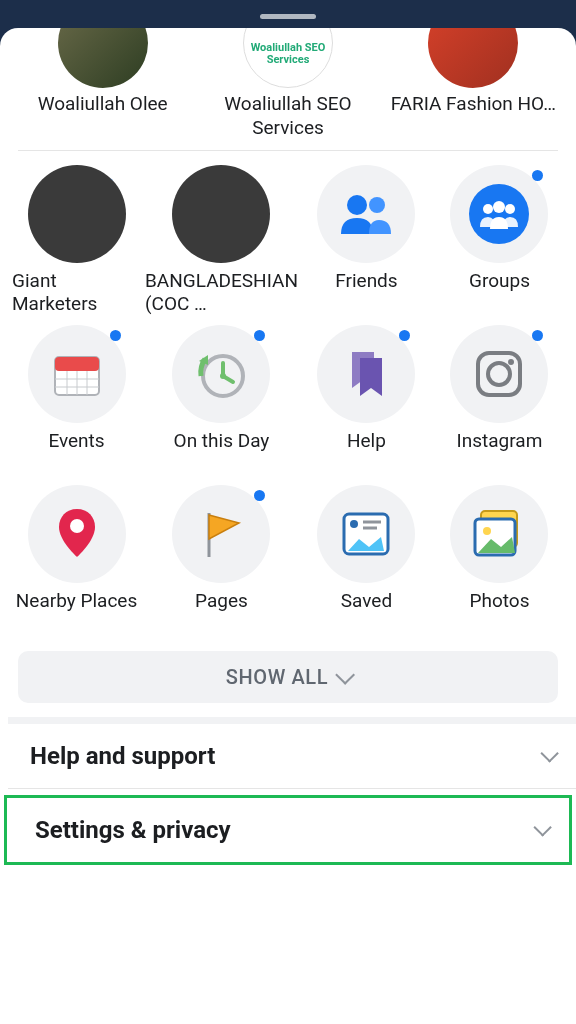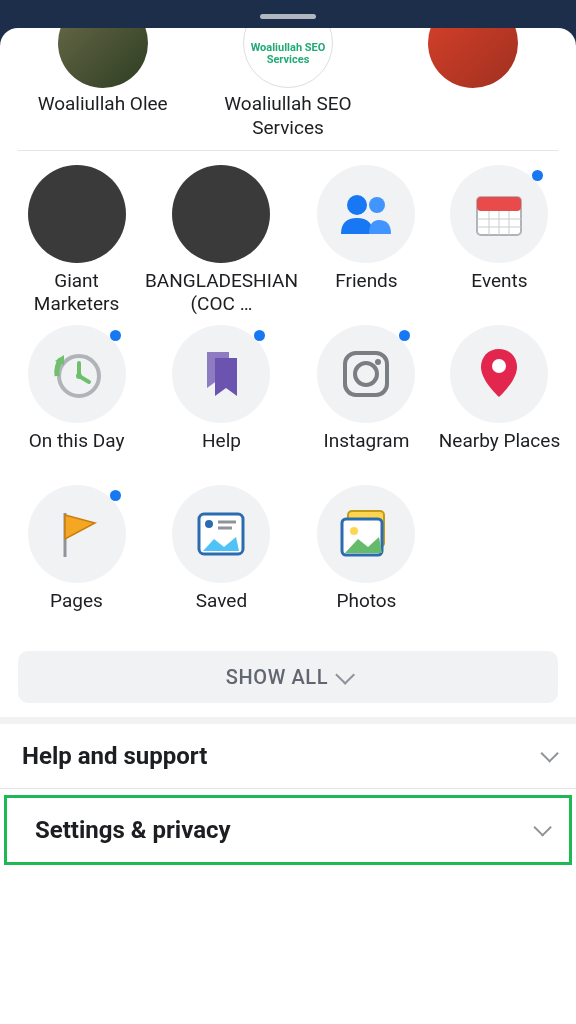--- a/index.html
+++ b/index.html
@@ -66,21 +66,21 @@
     -webkit-box-orient: vertical;
   }
   .hr { border: none; border-top: 1px solid #e5e5e5; margin: 10px 18px 8px; }
 
   
   .grid {
     display: grid;
     grid-template-columns: repeat(4, 1fr);
     gap: 8px 0;
     padding: 6px 10px 0;
-    text-align: center;
+    text-align: left;
   }
   .grid .cell {
     display: flex;
     flex-direction: column;
     align-items: center;
   }
   .circle {
     width: 98px;
     height: 98px;
     border-radius: 50%;
@@ -142,20 +142,21 @@
   }
 
   
   .accordion {
     border-top: 7px solid #f1f2f4;
     border-bottom: 1px solid #e5e5e5;
     padding: 18px 22px;
     display: flex;
     justify-content: space-between;
     align-items: center;
+    margin-left: 8px;
   }
   .accordion .title {
     font-size: 24px;
     font-weight: 700;
     color: #1c1e21;
   }
   .accordion .chev2 {
     width: 13px;
     height: 13px;
     border-right: 2px solid #8f949b;
@@ -190,20 +191,21 @@
       <div class="shortcut-avatar av1"></div>
       <div class="shortcut-label">Woaliullah Olee</div>
     </div>
     <div class="item">
       <div class="shortcut-avatar av2">Woaliullah SEO
 Services</div>
       <div class="shortcut-label">Woaliullah SEO Services</div>
     </div>
     <div class="item">
       <div class="shortcut-avatar av3"></div>
+      <div class="shortcut-label">FARIA Fashion HO…</div>
     </div>
   </div>
 
   <hr class="hr">
 
   <div class="grid">
 
     <div class="cell">
       <div class="circle img chalk">
         <span class="dot"></span>
@@ -221,20 +223,35 @@
         <svg width="54" height="40" viewBox="0 0 54 40">
           <circle cx="18" cy="11" r="10" fill="#1877f2"></circle>
           <circle cx="38" cy="11" r="8" fill="#4294ff"></circle>
           <path d="M2 40 Q2 24 18 24 Q34 24 34 40 Z" fill="#1877f2"></path>
           <path d="M30 40 Q30 26 40 26 Q52 26 52 40 Z" fill="#4294ff"></path>
         </svg>
       </div>
       <div class="cell-label">Friends</div>
     </div>
 
+    <div class="cell">
+      <div class="circle">
+        <span class="dot"></span>
+        <svg width="62" height="62" viewBox="0 0 62 62">
+          <circle cx="31" cy="31" r="30" fill="#1877f2"></circle>
+          <circle cx="20" cy="26" r="5" fill="#fff"></circle>
+          <circle cx="31" cy="24" r="6" fill="#fff"></circle>
+          <circle cx="42" cy="26" r="5" fill="#fff"></circle>
+          <path d="M12 44 Q12 34 20 34 Q27 34 27 44 Z" fill="#fff" opacity="0.9"></path>
+          <path d="M22 46 Q22 34 31 34 Q40 34 40 46 Z" fill="#fff"></path>
+          <path d="M35 44 Q35 34 42 34 Q50 34 50 44 Z" fill="#fff" opacity="0.9"></path>
+        </svg>
+      </div>
+      <div class="cell-label">Groups</div>
+    </div>
 
     <div class="cell">
       <div class="circle">
         <span class="dot"></span>
         <svg width="50" height="50" viewBox="0 0 50 50">
           <rect x="3" y="8" width="44" height="38" rx="4" fill="#fff" stroke="#b0b3b8" stroke-width="2"></rect>
           <rect x="3" y="8" width="44" height="14" rx="4" fill="#e94b4b"></rect>
           <line x1="15" y1="22" x2="15" y2="46" stroke="#c8cbce"></line>
           <line x1="25" y1="22" x2="25" y2="46" stroke="#c8cbce"></line>
           <line x1="35" y1="22" x2="35" y2="46" stroke="#c8cbce"></line>

